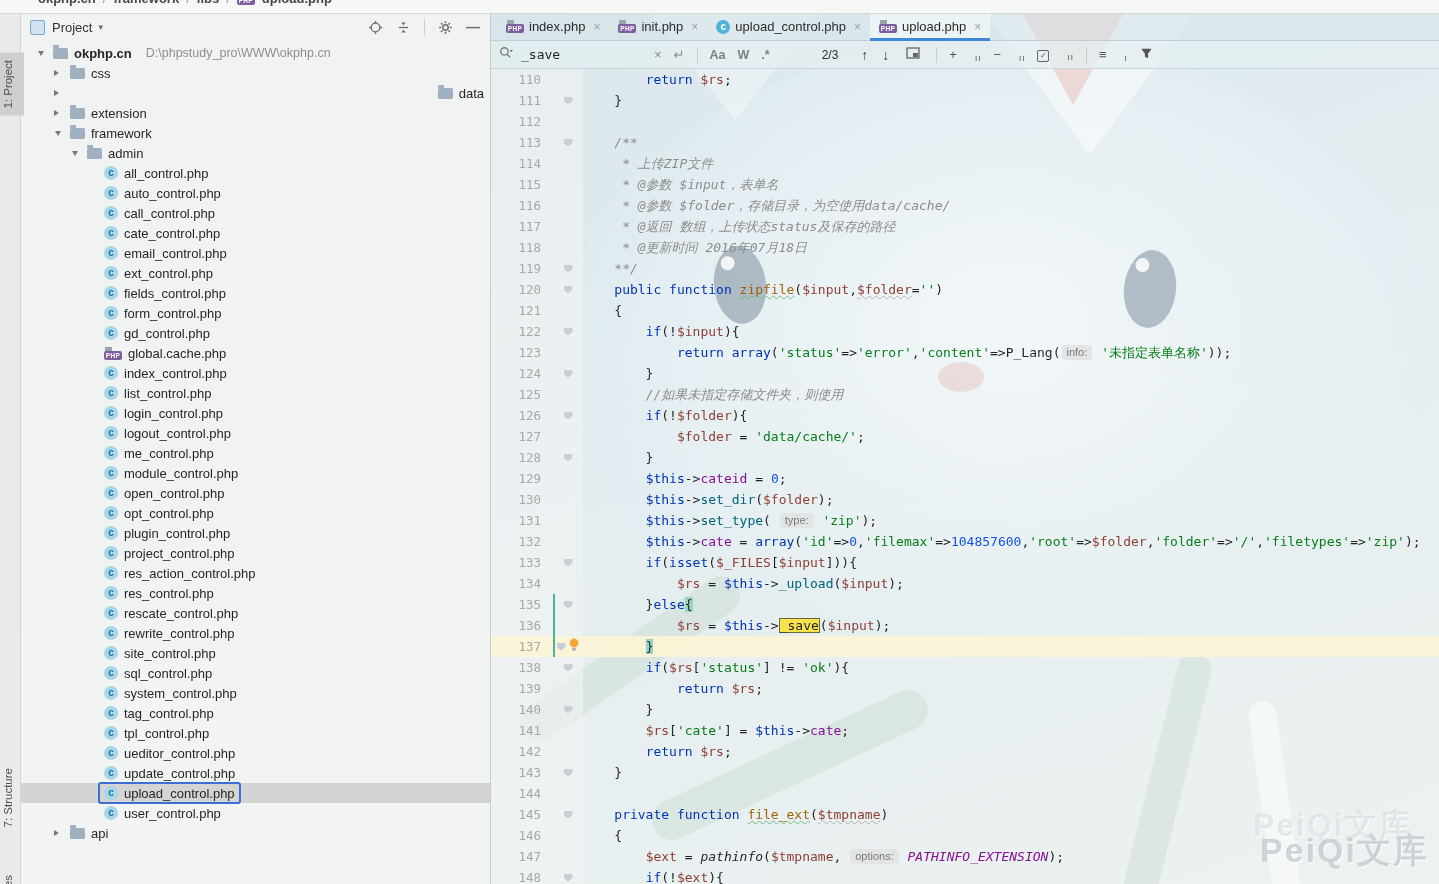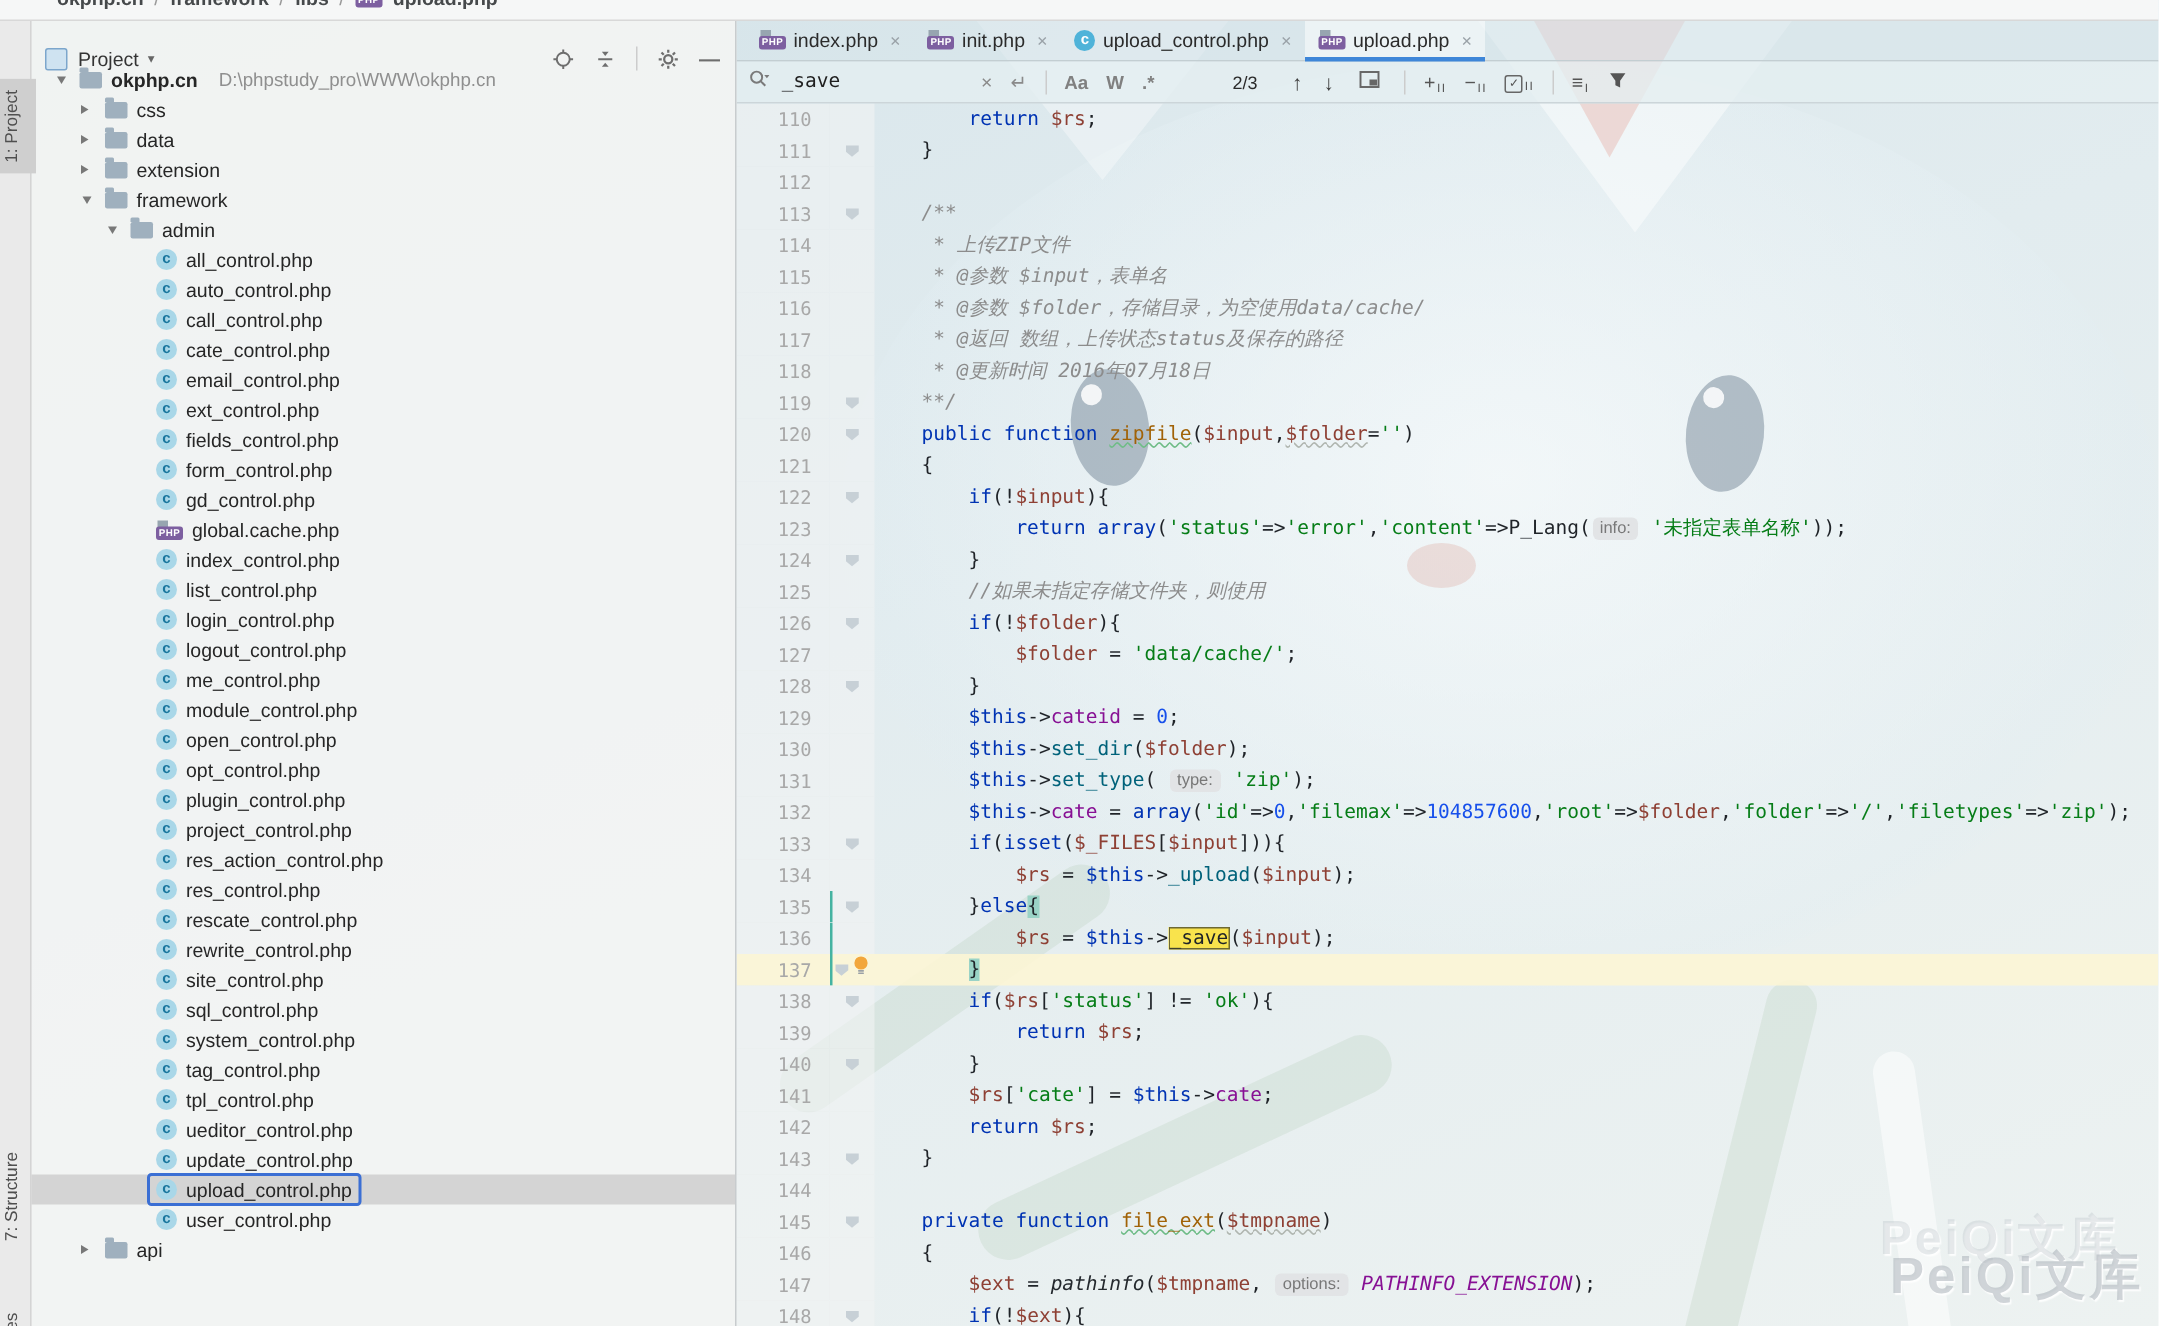--- a/index.html
+++ b/index.html
@@ -29,21 +29,21 @@
   .bc .sep{color:#9a9a9a;font-weight:normal}
   
   #stripe{position:absolute;left:0;top:13px;width:20px;height:871px;background:#eaeaea;border-right:1px solid #d4d4d4;z-index:5}
   .tw-btn{position:absolute;left:0;width:20px;writing-mode:vertical-rl;transform:rotate(180deg);font-size:11.5px;color:#4f4f4f;padding:7px 2px;text-align:center;white-space:nowrap}
   .tw-btn.active{background:#cfcfcf}
   #tw-project{top:40px}
   #tw-structure{bottom:50px}
   #tw-favorites{bottom:-58px}
   
   #project-panel{position:absolute;left:20px;top:13px;width:470px;bottom:0;background:rgba(243,244,243,.9);border-right:1px solid #c8ccce;z-index:4;overflow:hidden}
-  .pp-header{height:28px;display:flex;align-items:center;padding:12px 10px;font-size:13px;color:#333}
+  .pp-header{height:28px;display:flex;align-items:center;padding:0 10px;font-size:13px;color:#333}
   .pp-winic{width:13px;height:13px;border:1px solid #7ca6cc;background:#cfe3f1;border-radius:2px;margin-right:7px}
   .pp-caret{color:#666;font-size:9px;margin-left:6px}
   .pp-icons{margin-left:auto;display:flex;align-items:center;gap:13px}
   .pp-icons svg{display:block}
   .vdiv{width:1px;height:16px;background:#ccc}
   .mini{color:#6e6e6e;font-size:14px;font-weight:bold;line-height:1}
   #project-tree{position:absolute;top:30px;left:0;right:0;bottom:0;font-size:13px;color:#262626}
   .trow{height:20px;display:flex;align-items:center;white-space:nowrap}
   .trow.sel{background:#d4d4d4}
   .chev{width:13px;flex:none;display:inline-flex;justify-content:center;align-items:center}
@@ -68,21 +68,21 @@
   .tab.active::after{content:"";position:absolute;left:0;right:0;bottom:-1px;height:3px;background:#3e86d8}
   .tab-close{color:#9aa2a8;font-size:12px;margin-left:3px}
   .search-bar{height:27px;display:flex;align-items:center;background:rgba(228,238,241,.78);border-bottom:1px solid #ccd5d9;padding:0 8px;font-size:12px;color:#7c7c7c}
   .search-input{border:none;background:transparent;outline:none;font-family:"DejaVu Sans Mono",monospace;font-size:13px;color:#1f1f1f;width:125px;margin-left:6px}
   .sb-ic{color:#8a8a8a;margin:0 6px;font-size:13px}
   .sb-toggle{color:#808080;margin:0 6px;font-size:12.5px;font-weight:bold}
   .find-count{color:#2b2b2b;margin:0 16px 0 46px;font-size:12px}
   .sb-arrow{color:#3c3c3c;font-size:14px;margin:0 7px}
   .sbtn{margin:0 6px;color:#555;white-space:nowrap}
   .sbtn b{font-weight:normal;font-size:13px}
-  .sbtn .occ{font-size:8px;letter-spacing:1px;vertical-align:-2px;margin-left:1px;font-style:normal}
+  .sbtn .occ{font-size:8px;letter-spacing:1px;vertical-align:-2px;margin-left:18px;font-style:normal}
   .sbtn .cbox{display:inline-flex;width:10px;height:10px;border:1px solid #666;border-radius:2px;font-size:8px;align-items:center;justify-content:center}
   .code{position:absolute;top:56px;left:0;right:0;bottom:0;font-family:"DejaVu Sans Mono",monospace;font-size:13px;line-height:21px;white-space:pre;color:#1f2328;overflow:hidden}
   .crow{height:21px;display:flex}
   .crow.cur{background:rgba(252,245,213,.9)}
   .lnum{width:50px;text-align:right;padding-right:12px;color:#a8a8a8;font-size:12.5px;flex:none;background:rgba(241,243,243,.6)}
   .crow.cur .lnum,.crow.cur .lmark{background:transparent}
   .lmark{width:30px;flex:none;position:relative;display:flex;align-items:center;justify-content:center;gap:2px;background:rgba(241,243,243,.6)}
   .lmark.chg{box-shadow:inset 2px 0 0 #45b3a1}
   .foldg{width:9px;height:8px;background:#c7d0d6;clip-path:polygon(0 0,100% 0,100% 55%,50% 100%,0 55%)}
   .ctext{flex:1}
@@ -186,21 +186,21 @@
         </span>
         <span class="tpath">D:\phpstudy_pro\WWW\okphp.cn</span>
       </div>
       <div class="trow" style="padding-left: 31px; align-items: center;">
         <span class="chev r"></span>
         <span class="tlabelwrap">
           <span class="folder-ic"></span>
           <span class="tlabel">css</span>
         </span>
       </div>
-      <div class="trow" style="padding-left: 31px;">
+      <div class="trow" style="padding-left: 31px; justify-content: space-between;">
         <span class="chev r"></span>
         <span class="tlabelwrap">
           <span class="folder-ic"></span>
           <span class="tlabel">data</span>
         </span>
       </div>
       <div class="trow" style="padding-left: 31px;">
         <span class="chev r"></span>
         <span class="tlabelwrap">
           <span class="folder-ic"></span>

